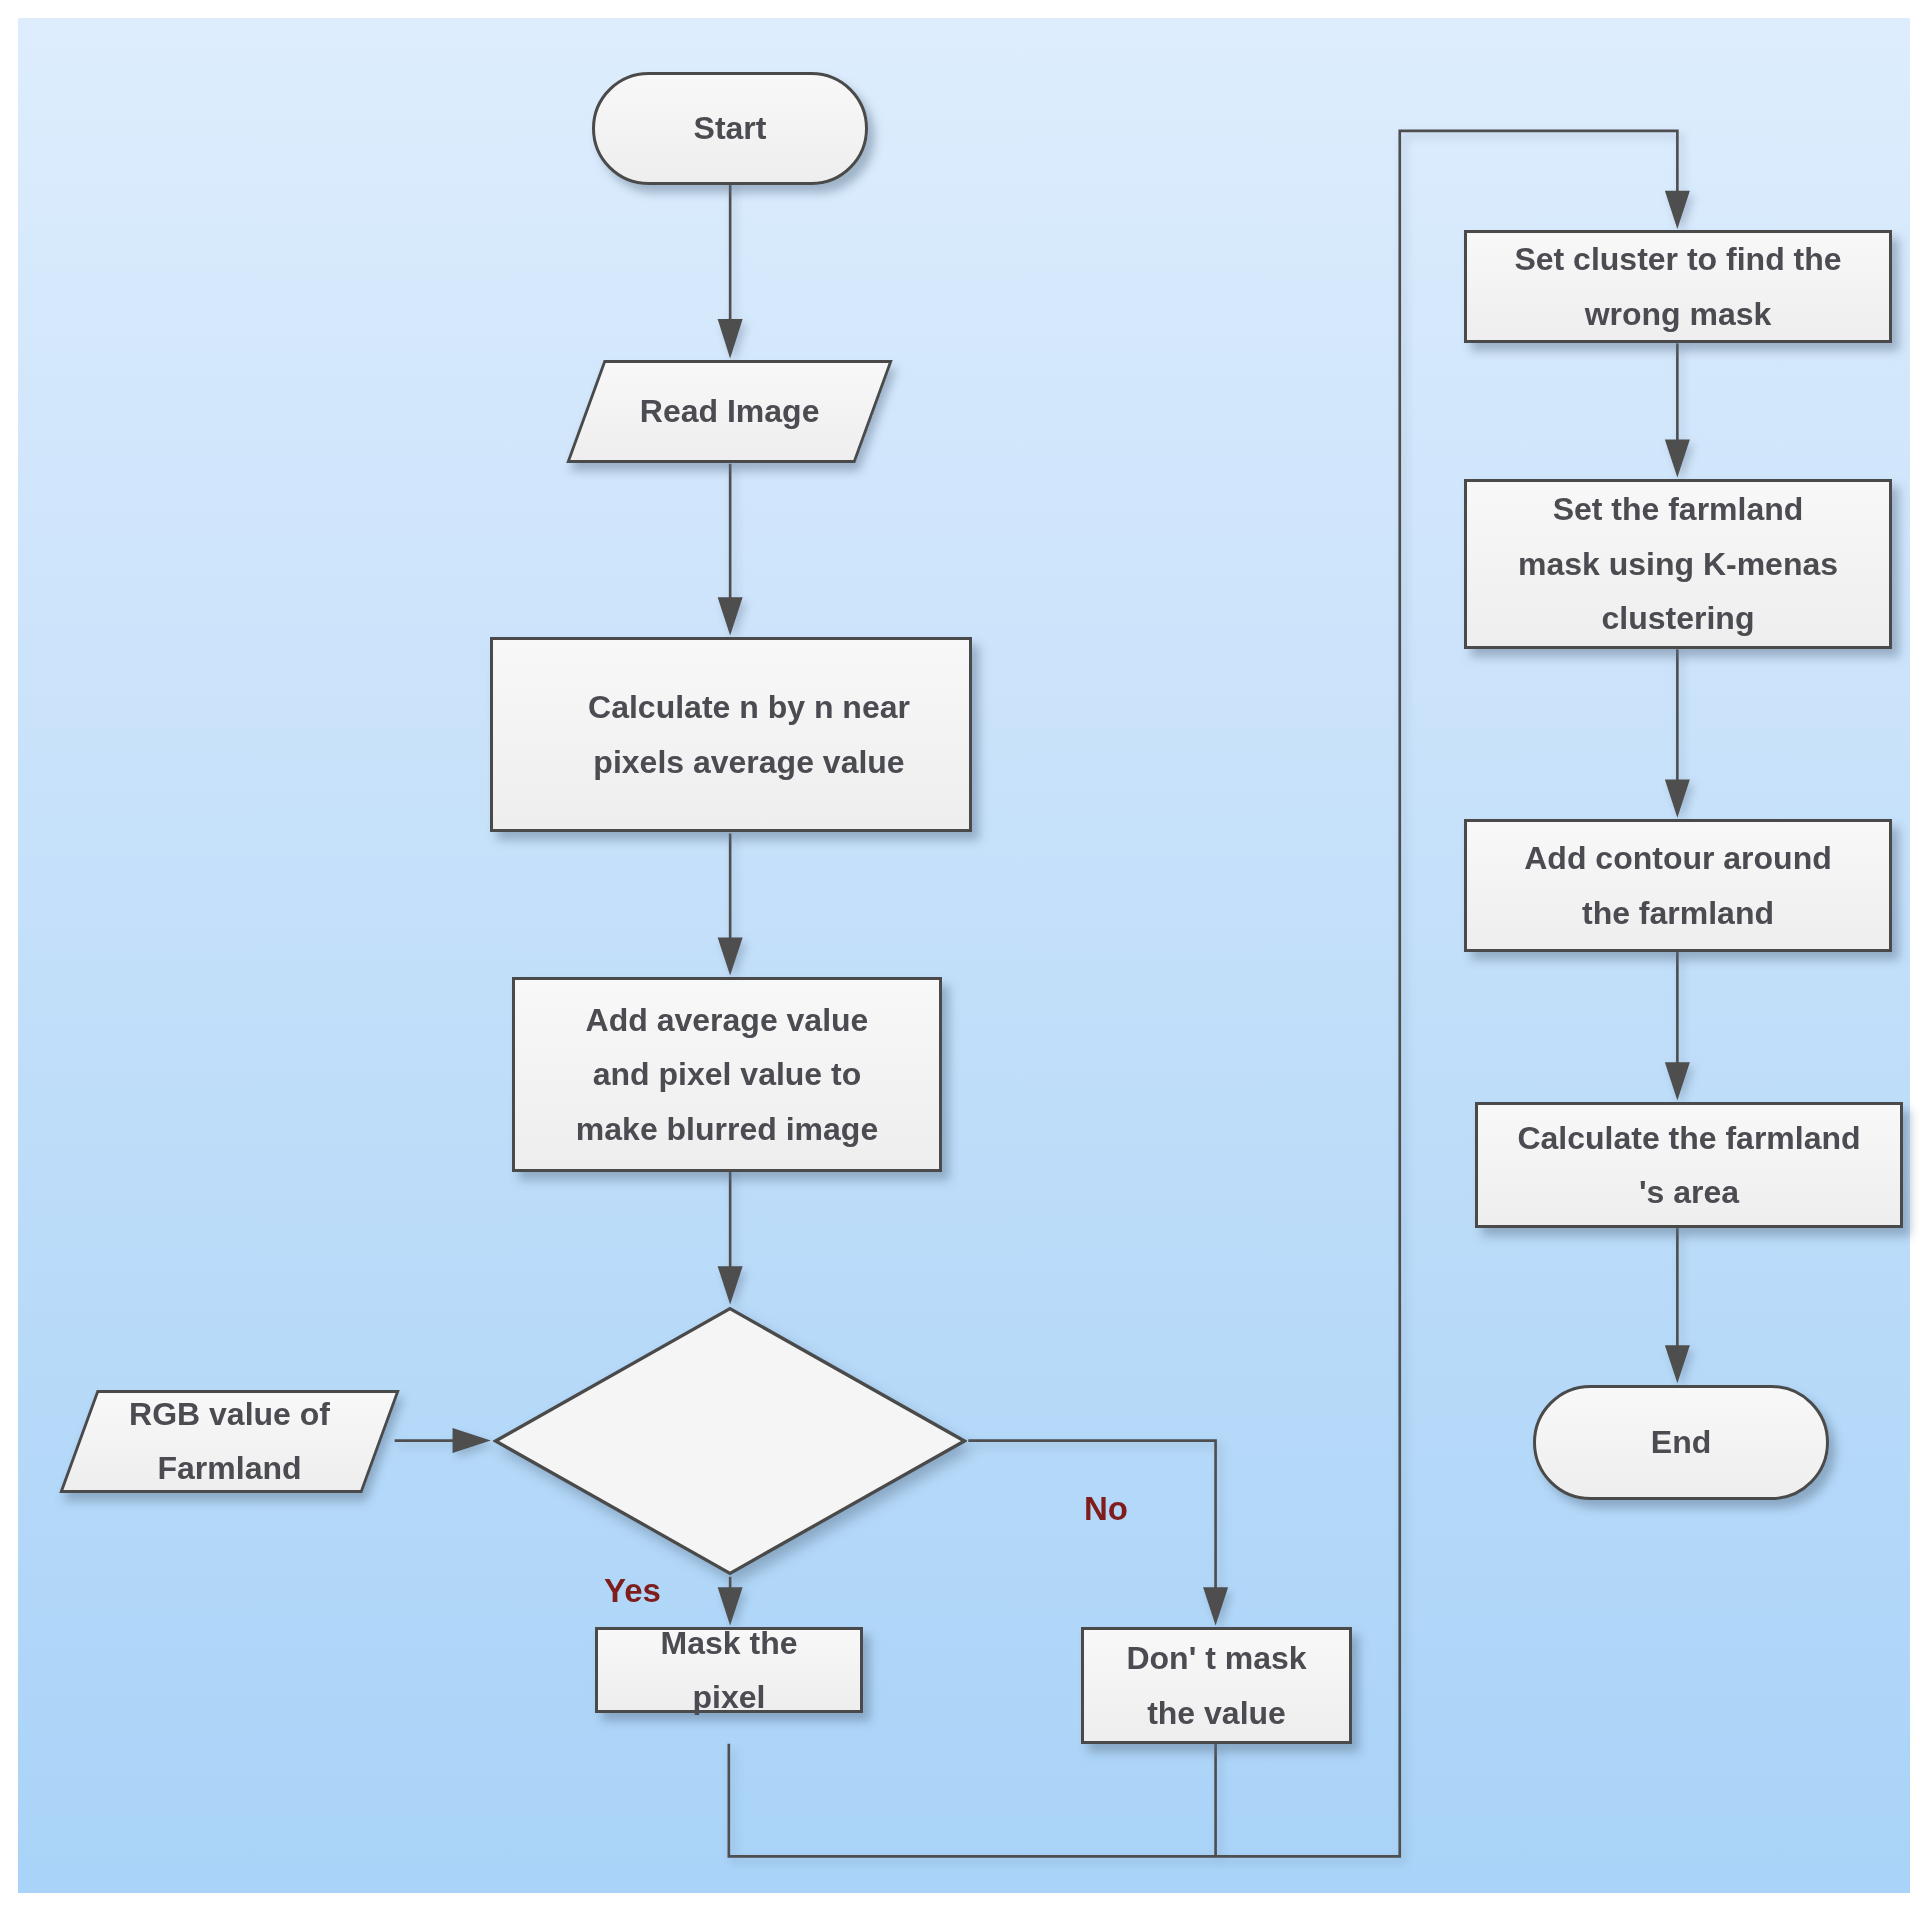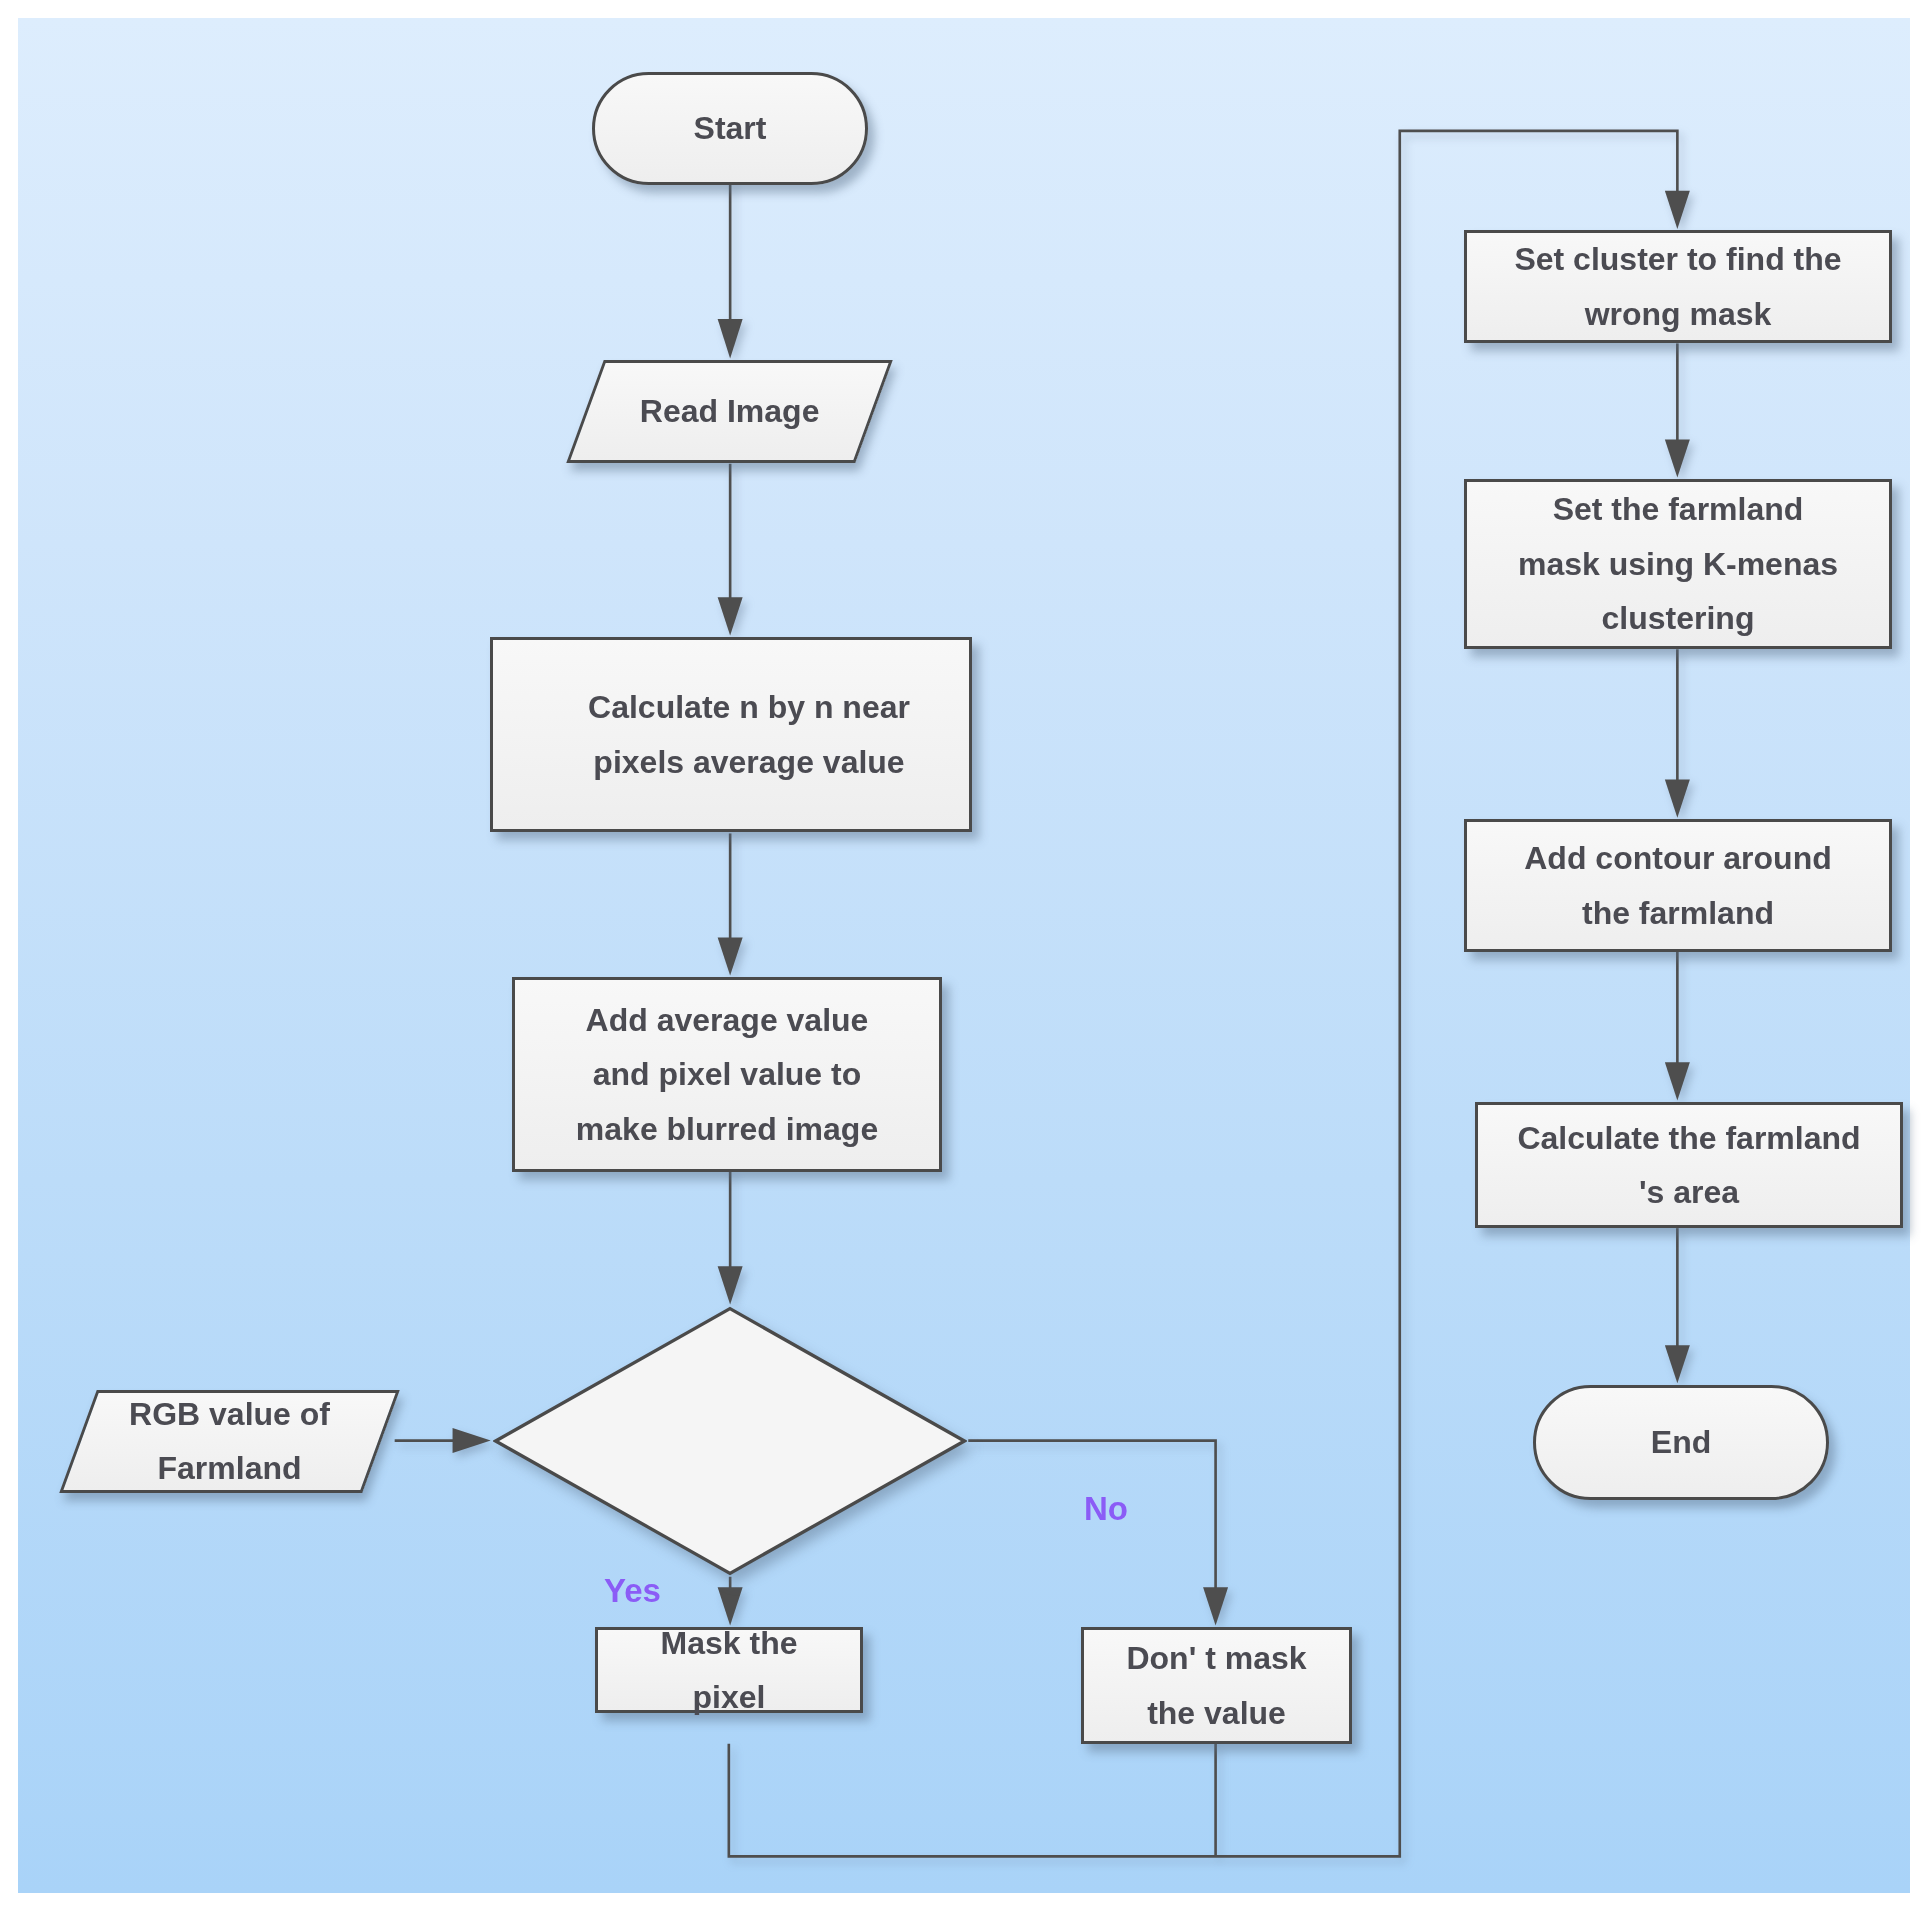--- a/index.html
+++ b/index.html
@@ -44,21 +44,21 @@
     transform:skewX(-20deg);
     box-shadow:6.6px 8px 9.2px rgba(88,110,135,.45);
   }
   .para .inner{transform:skewX(20deg);display:block;width:100%;text-align:center;}
   .diamond{background:none;border:none;box-shadow:none;}
   .diamond svg{position:absolute;left:0;top:0;width:100%;height:100%;
     filter:drop-shadow(6.6px 8px 6.6px rgba(88,110,135,.45));}
   .diamond .label{position:relative;z-index:2;}
   .edge-label{
     position:absolute;
-    color:#8b5cf6;font-weight:bold;font-size:33px;
+    color:#7f1d1d;font-weight:bold;font-size:33px;
   }
   #connectors{
     position:absolute;left:0;top:0;width:1926px;height:1907px;
     pointer-events:none;
     filter:drop-shadow(4.6px 5.3px 4px rgba(88,110,135,.35));
   }
   #connectors line, #connectors polyline{
     stroke:#4e4e4e;stroke-width:4;fill:none;
   }
   #connectors polygon{fill:#4e4e4e;stroke:none;}

